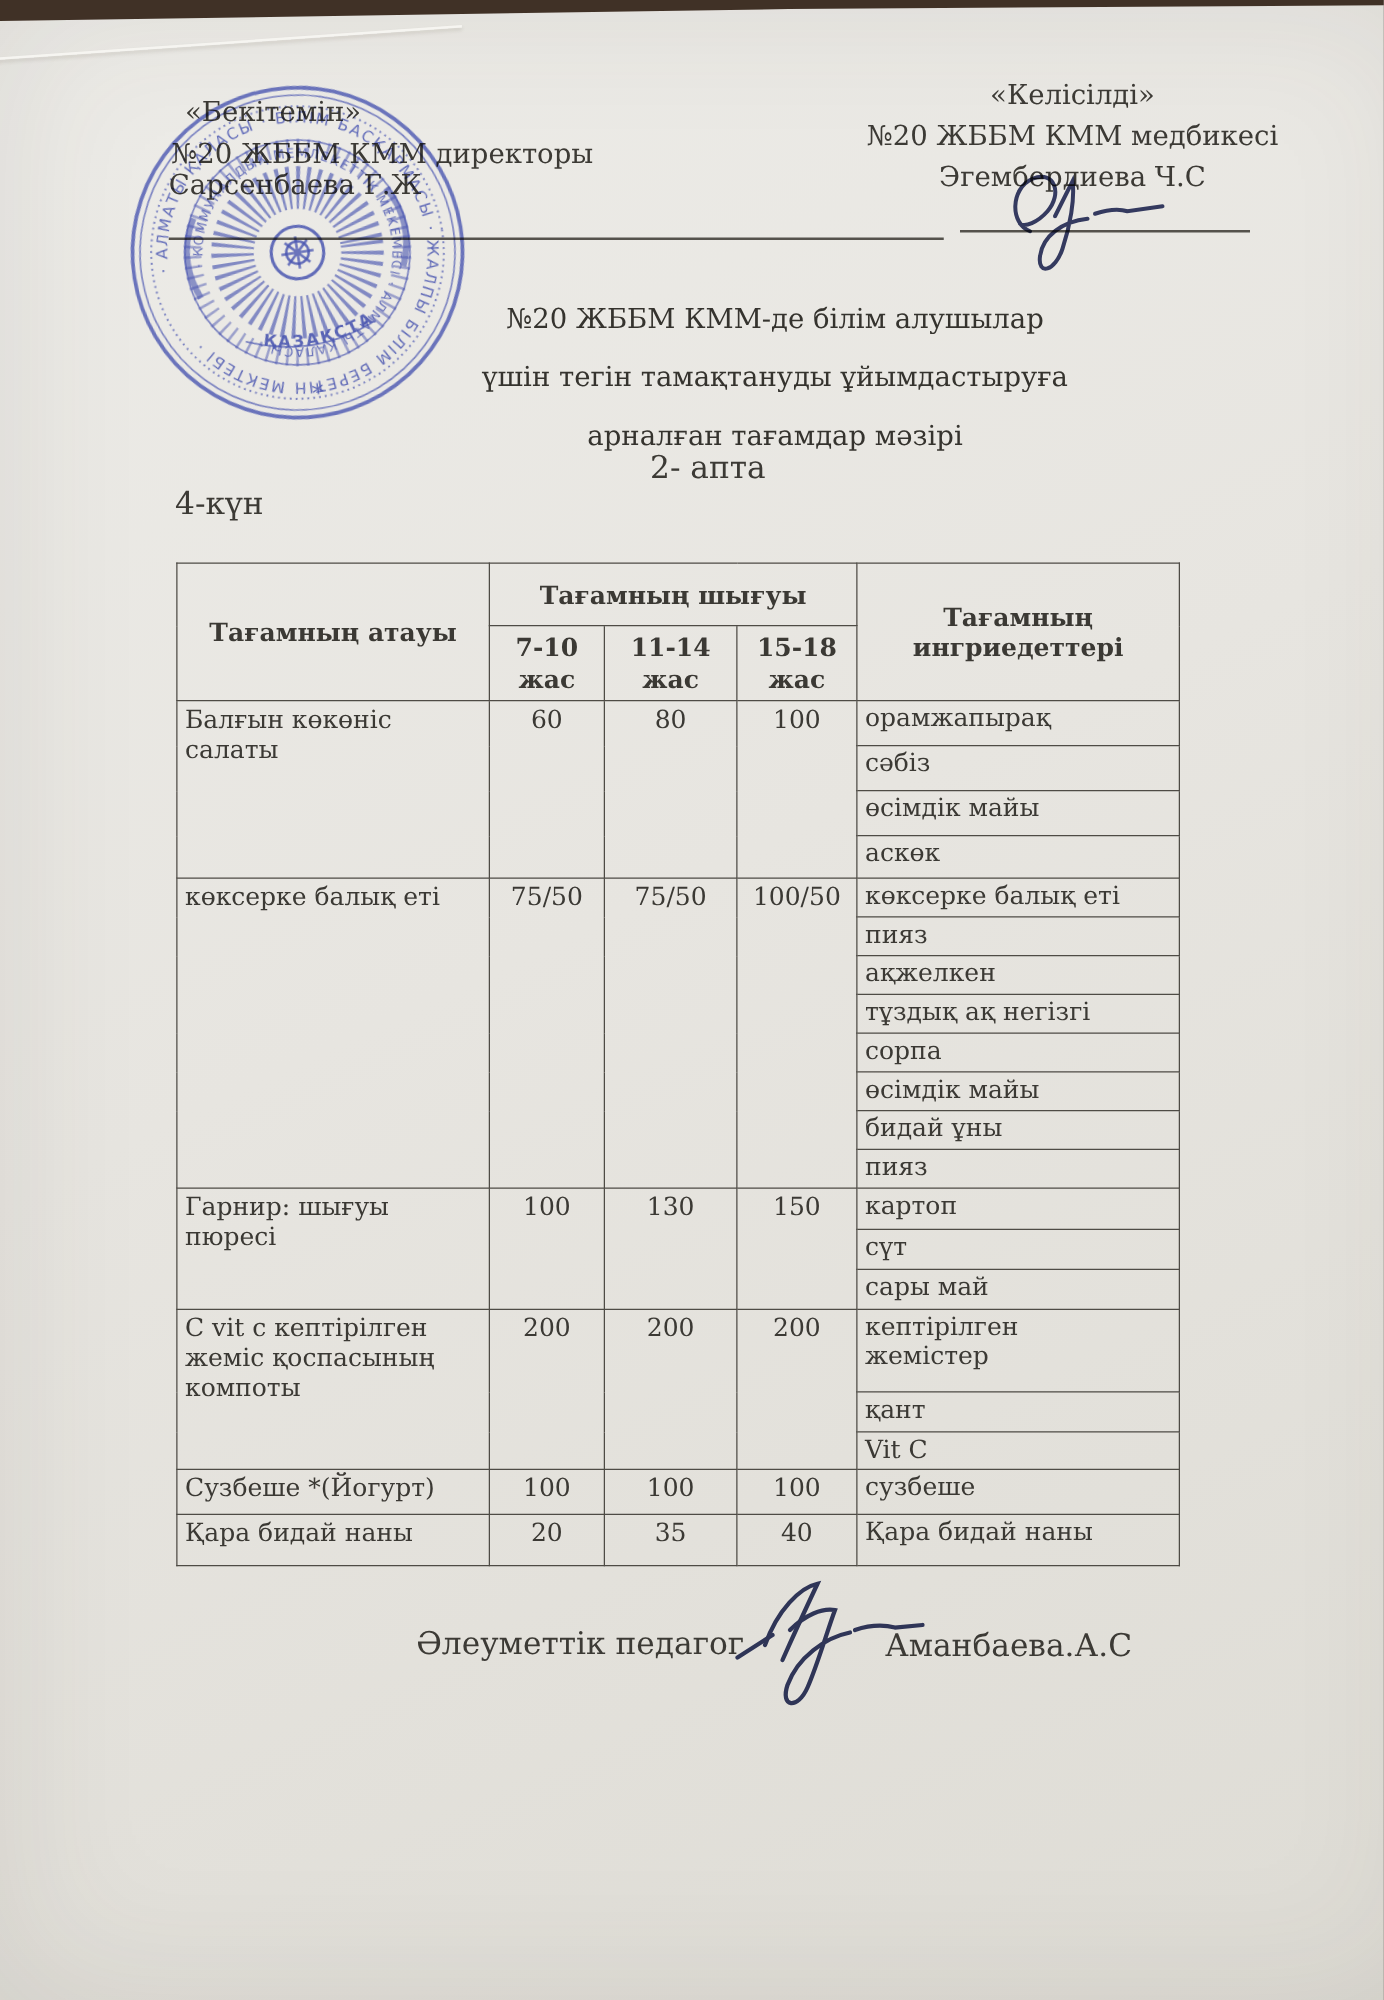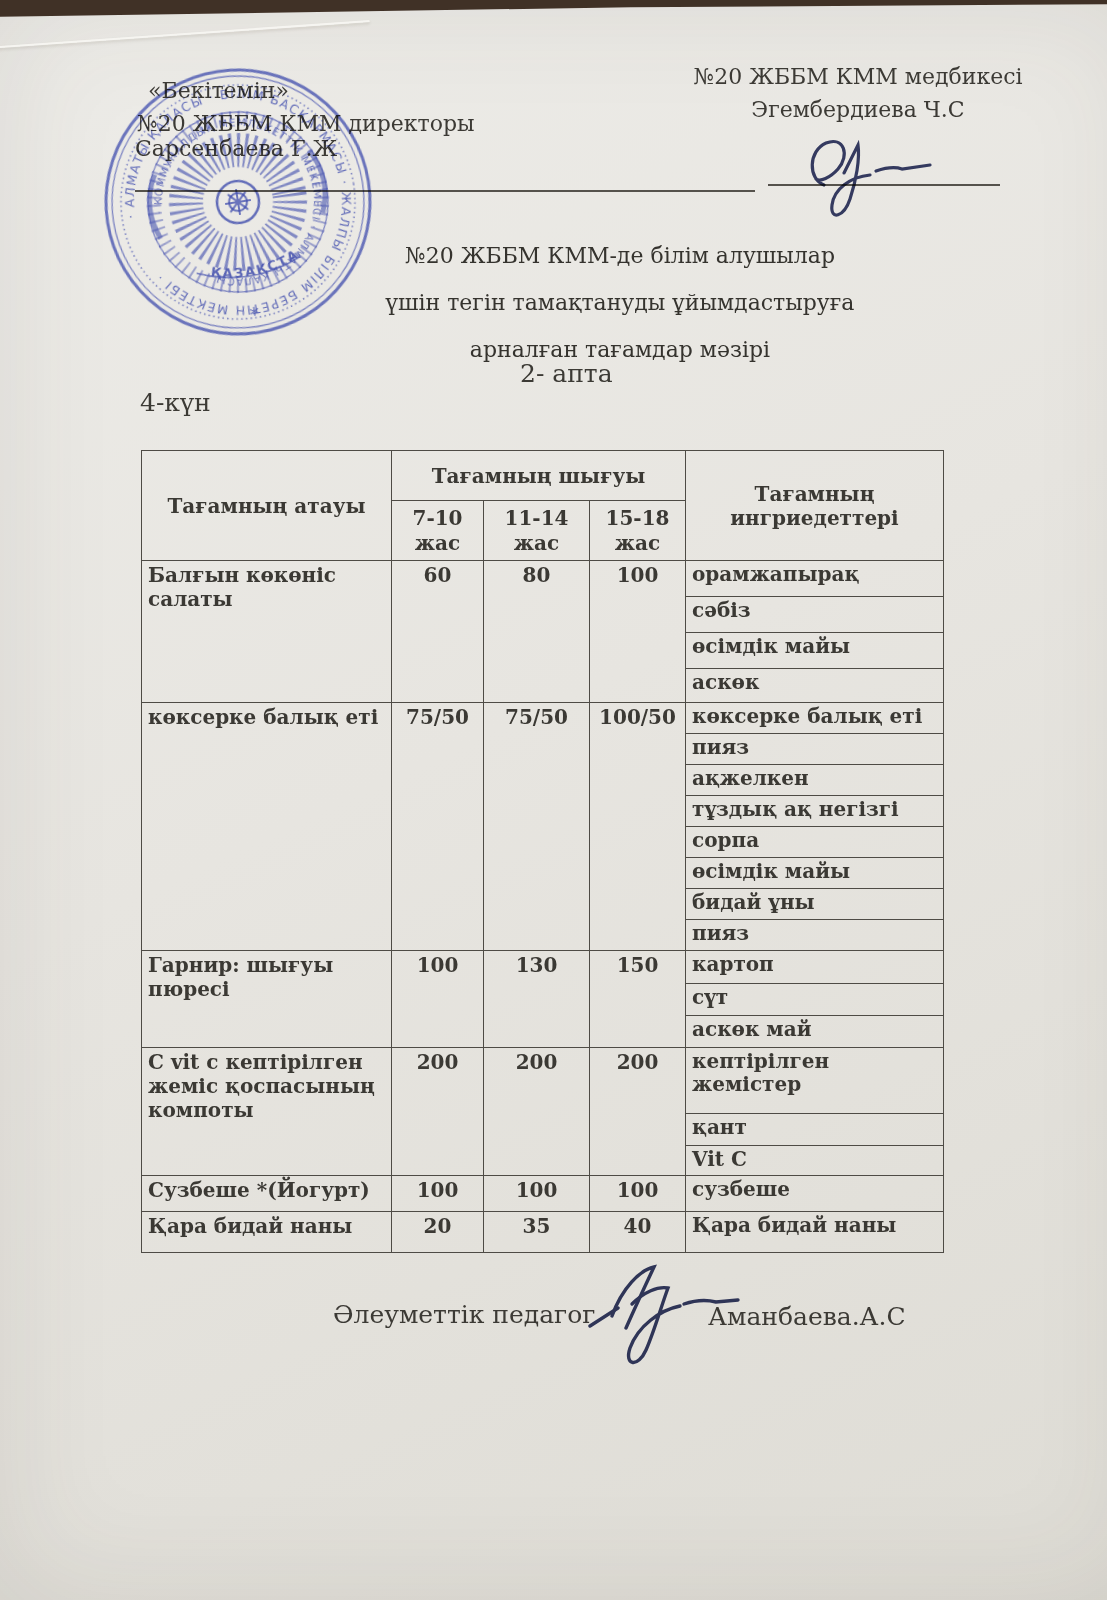--- a/index.html
+++ b/index.html
@@ -27,21 +27,21 @@
   
   .stamp{position:absolute;left:100px;top:64px;width:276px;height:276px;
          transform:rotate(-9deg);mix-blend-mode:multiply;opacity:.92;filter:blur(.3px);}
 
   
   .sig{position:absolute;mix-blend-mode:multiply;}
 
   
   table.menu{position:absolute;left:141px;top:450px;width:802px;
              border-collapse:collapse;table-layout:fixed;}
-  table.menu td,table.menu th{border:1.6px solid #4e4b45;font-weight:bold;
+  table.menu td,table.menu th{border:1.6px solid #4e4b45;font-weight:normal;
              font-size:20px;color:#3b3934;padding:2px 6px;vertical-align:top;}
   table.menu th{font-weight:bold;vertical-align:middle;text-align:center;padding:2px 4px;}
   col.c-name{width:250px;} col.c-a1{width:92px;} col.c-a2{width:106px;}
   col.c-a3{width:96px;} col.c-ing{width:258px;}
   .h-hdr1{height:50px;} .h-hdr2{height:60px;}
   td.name{padding:5px 6px 2px 8px;line-height:1.2;}
   td.num{text-align:center;padding-top:5px;}
   td.ing{vertical-align:middle;padding-left:9px;line-height:1.15;}
   .r36{height:36px;} .r34{height:34px;} .r31{height:31px;} .r33{height:33px;}
   .r32{height:32px;} .r30{height:30px;} .r41{height:41px;} .r66{height:66px;}
@@ -55,20 +55,21 @@
   <div class="paper"></div>
   <div class="desk"></div>
   <div class="sheet-edge"></div>
 
   <div class="abs hdr" style="left:148px;top:74px;">«Бекітемін»</div>
   <div class="abs hdr" style="left:137px;top:107px;">№20 ЖББМ КММ директоры</div>
   <div class="abs hdr" style="left:135px;top:132px;">Сарсенбаева Г.Ж</div>
   <div class="ln" style="left:135px;top:190px;width:620px;"></div>
 
   <div class="abs hdr hdr-right" style="left:648px;top:60px;">
+    <div>«Келісілді»</div>
     <div>№20 ЖББМ КММ медбикесі</div>
     <div>Эгембердиева Ч.С</div>
   </div>
   <div class="ln" style="left:768px;top:184px;width:232px;"></div>
   <svg class="sig" style="left:790px;top:125px;" width="180" height="100" viewBox="0 0 180 100">
     <g fill="none" stroke="#39406b" stroke-width="3.2" stroke-linecap="round">
       <path d="M34,60 C18,54 18,26 36,18 C54,11 60,30 48,44 C40,53 30,57 26,54"></path>
       <path d="M54,48 C60,36 66,24 68,20 C70,34 66,56 60,74 C54,92 40,96 42,80 C44,64 60,52 80,50"></path>
       <path d="M86,46 C98,42 106,42 112,44 L140,40"></path>
     </g>
@@ -190,21 +191,21 @@
       <td class="name" rowspan="3">Гарнир:  шығуы пюресі</td>
       <td class="num" rowspan="3">100</td>
       <td class="num" rowspan="3">130</td>
       <td class="num" rowspan="3">150</td>
       <td class="ing">картоп</td>
     </tr>
     <tr class="r32">
           <td class="ing">сүт</td>
         </tr>
     <tr class="r32">
-          <td class="ing">аскөк май</td>
+          <td class="ing">сары май</td>
         </tr>
 
     <tr class="r66">
       <td class="name" rowspan="3">С vit с кептірілген жеміс қоспасының компоты</td>
       <td class="num" rowspan="3">200</td>
       <td class="num" rowspan="3">200</td>
       <td class="num" rowspan="3">200</td>
       <td class="ing narrow">
             <div>кептірілген жемістер</div>
           </td>

